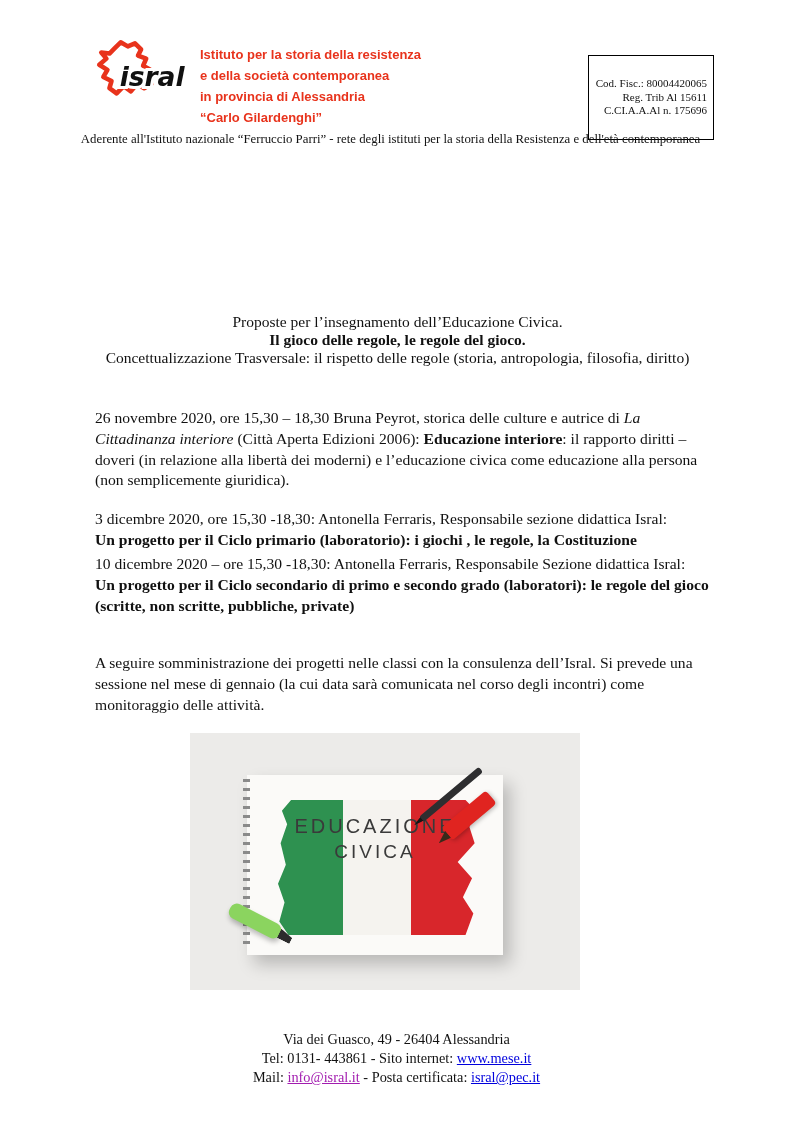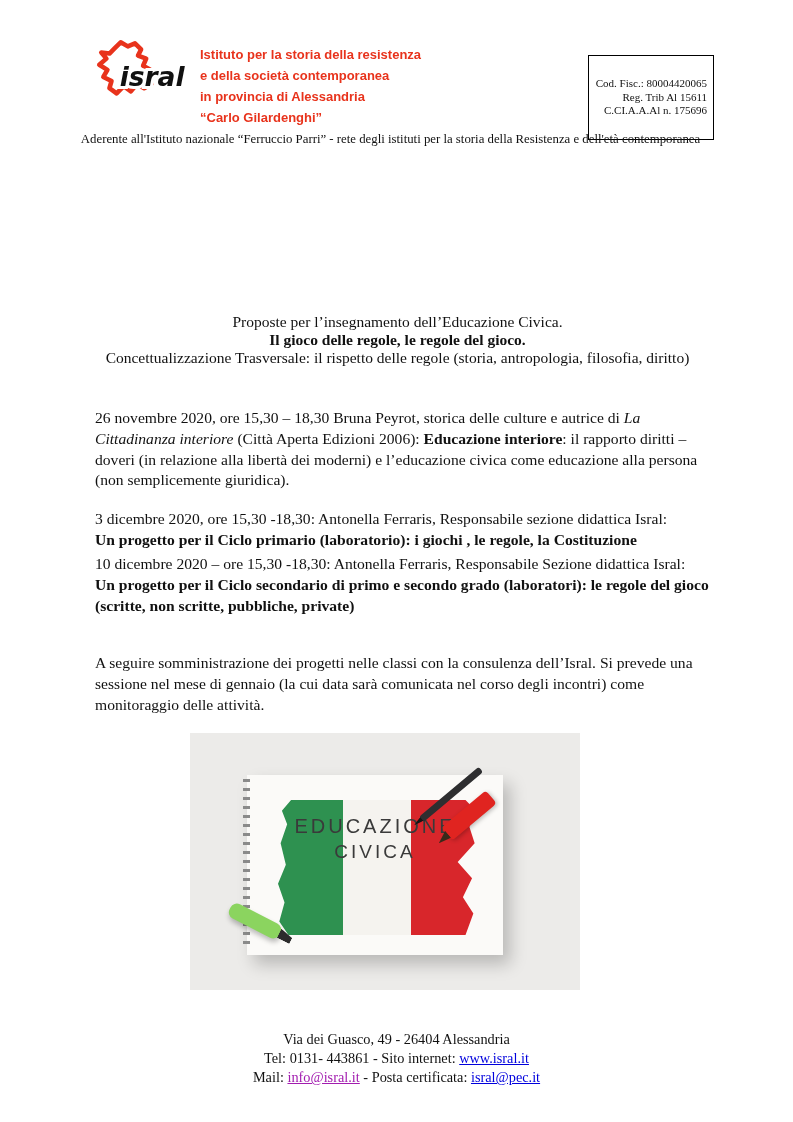--- a/index.html
+++ b/index.html
@@ -116,17 +116,17 @@
           <div class="tip"></div>
         </div>
       <div class="hl-green" style="background: rgb(139, 212, 95);">
           <div class="tip"></div>
         </div>
     </div>
   </div>
 
   <div class="footer">
     <div>Via dei Guasco, 49 - 26404 Alessandria</div>
-    <div><span>Tel: 0131- 443861 - Sito internet: </span><a style="color: rgb(0, 0, 221);">www.isral.it</a></div>
+    <div><span>Tel: 0131- 443861 - Sito internet: </span><a style="color: rgb(0, 0, 221);">www.mese.it</a></div>
     <div><span>Mail: </span><a style="color: #a21caf;">info@isral.it</a><span> - Posta certificata: </span><a style="color: rgb(0, 0, 221);">isral@pec.it</a></div>
   </div>
 
 </div>
 
 </body></html>

